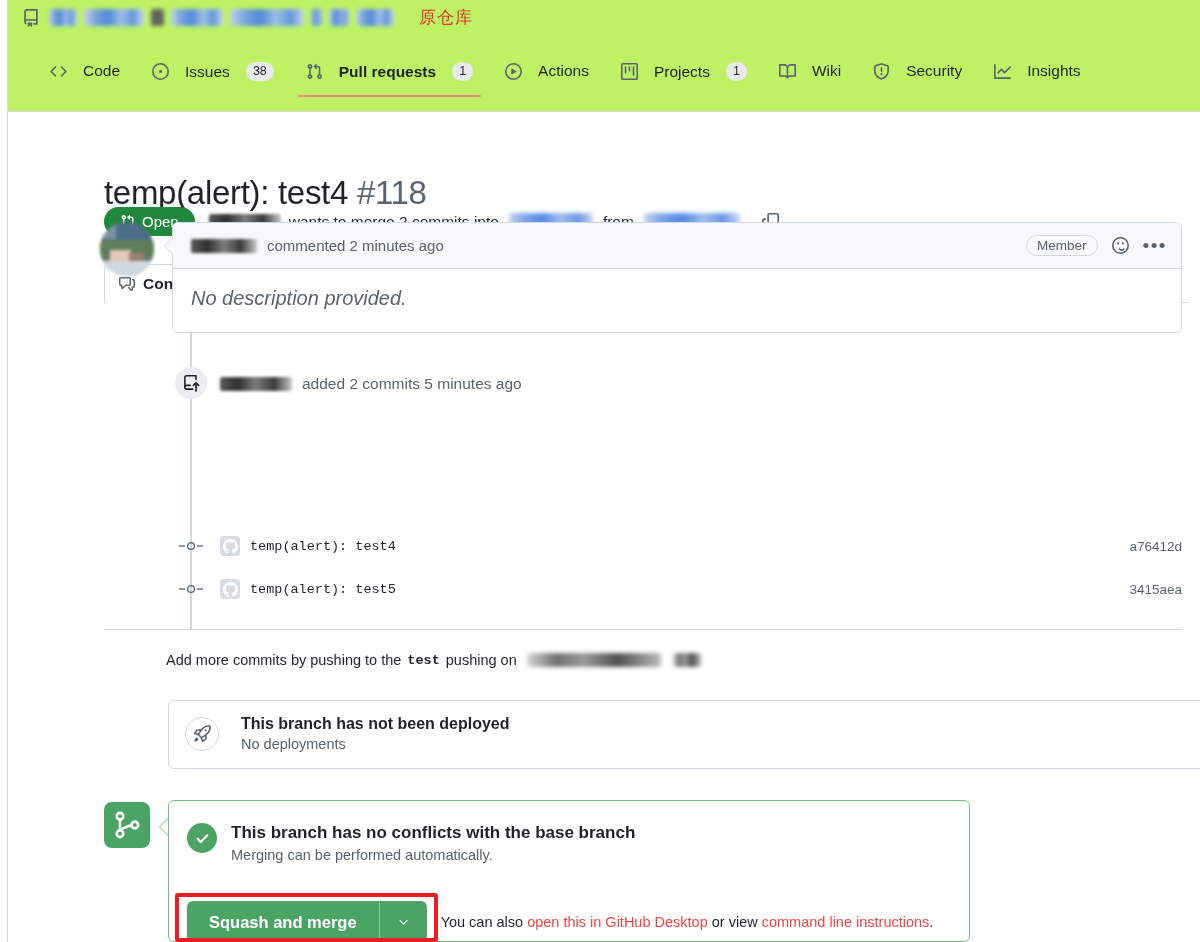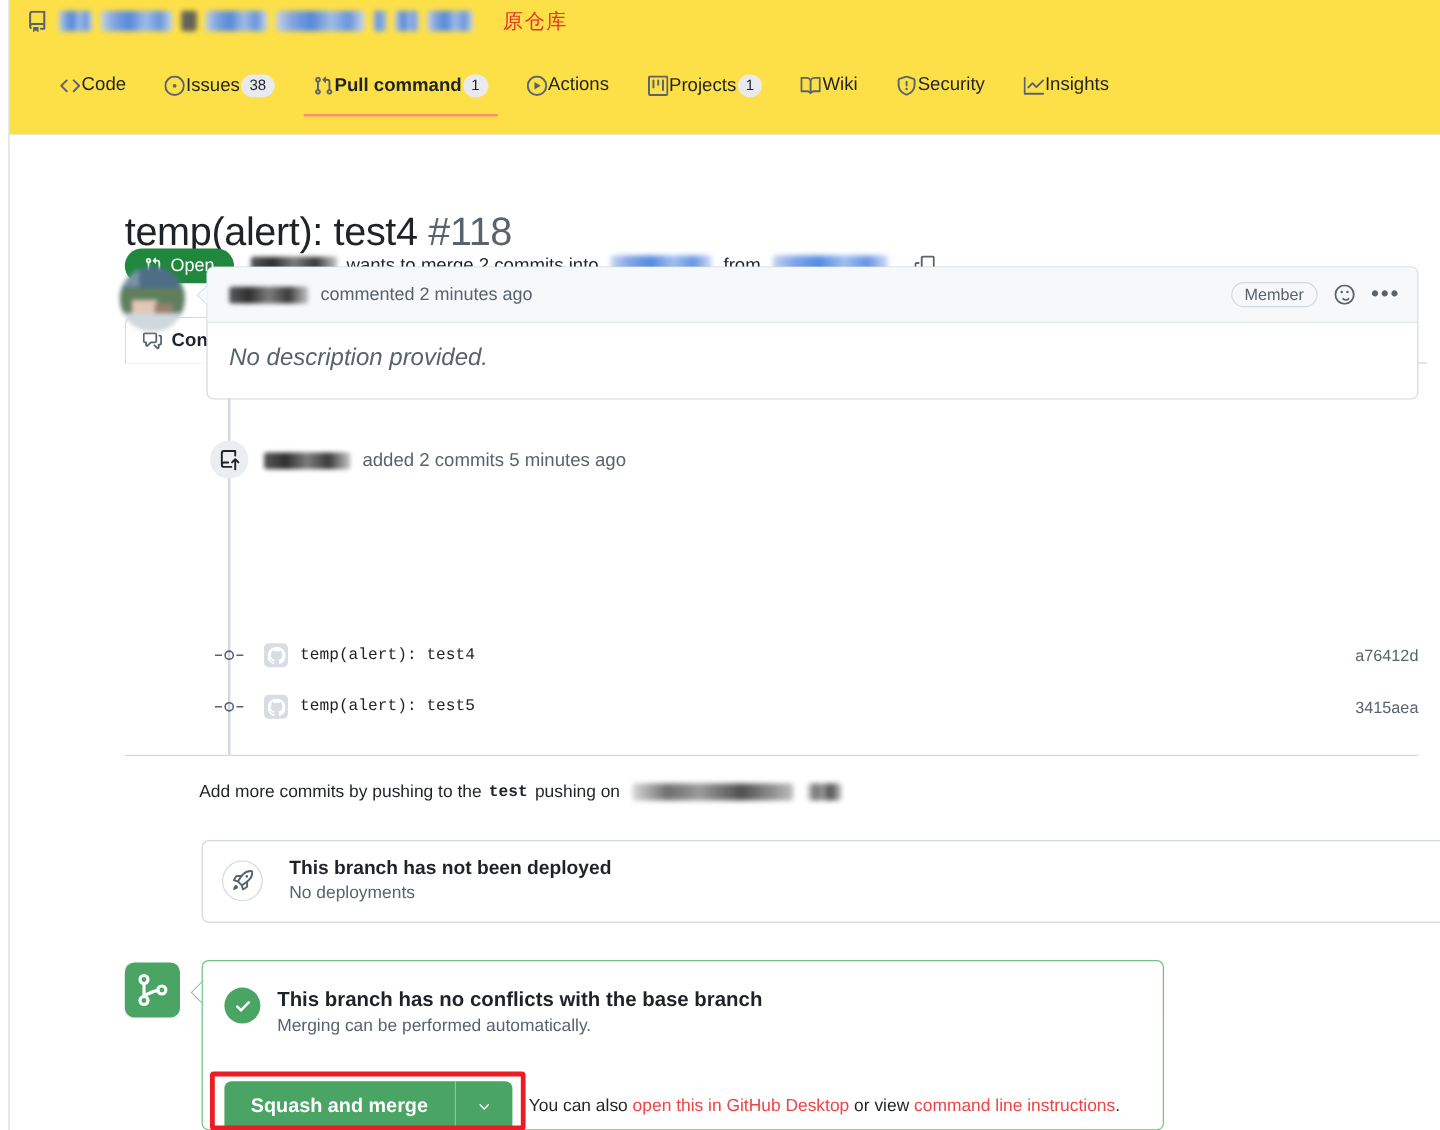--- a/index.html
+++ b/index.html
@@ -40,21 +40,21 @@
 
   
   .page-edge {
     position: absolute; left: 7px; top: 0; width: 1px; height: 942px;
     background: #d8dade;
   }
 
   
   .repo-header {
     position: absolute; left: 8px; top: 0; width: 1192px; height: 112px;
-    background: #fde047;
+    background: #bef264;
     border-bottom: 1px solid #d1d9e0;
   }
   .repo-title-row {
     position: absolute; left: 14px; top: 6px;
     display: flex; align-items: center; gap: 9px;
   }
   .repo-icon { width: 18px; height: 18px; color: #59636e; display:block; }
   .repo-name-blurs { display: flex; align-items: center; gap: 7px; }
   .repo-annot {
     color: #e5342a;
@@ -64,21 +64,21 @@
     white-space: nowrap;
     font-family: "DejaVu Sans", sans-serif;
   }
 
   
   .repo-nav {
     position: absolute; left: 26px; top: 62px;
     display: flex; align-items: flex-start; gap: 0;
   }
   .nav-item {
-    display: flex; align-items: center; gap: 1px;
+    display: flex; align-items: center; gap: 16px;
     padding: 0 16px 16px 16px;
     font-size: 15.5px;
     color: #1f2328;
     cursor: pointer;
     position: relative;
     white-space: nowrap;
   }
   .nav-item.selected { font-weight: bold; }
   .nav-item.selected::after {
     content: "";
@@ -406,21 +406,21 @@
       <span>Issues</span>
       <span class="counter">38</span>
     </div>
 
     <div class="nav-item selected">
       <span>
         <svg class="nav-icon" viewBox="0 0 16 16" fill="currentColor">
             <path d="M1.5 3.25a2.25 2.25 0 1 1 3 2.122v5.256a2.251 2.251 0 1 1-1.5 0V5.372A2.25 2.25 0 0 1 1.5 3.25Zm5.677-.177L9.573.677A.25.25 0 0 1 10 .854V2.5h1A2.5 2.5 0 0 1 13.5 5v5.628a2.251 2.251 0 1 1-1.5 0V5a1 1 0 0 0-1-1h-1v1.646a.25.25 0 0 1-.427.177L7.177 3.427a.25.25 0 0 1 0-.354ZM3.75 2.5a.75.75 0 1 0 0 1.5.75.75 0 0 0 0-1.5Zm0 9.5a.75.75 0 1 0 0 1.5.75.75 0 0 0 0-1.5Zm8.25.75a.75.75 0 1 0 1.5 0 .75.75 0 0 0-1.5 0Z"></path>
           </svg>
       </span>
-      <span>Pull command</span>
+      <span>Pull requests</span>
       <span class="counter">1</span>
     </div>
 
     <div class="nav-item">
       <span>
         <svg class="nav-icon" viewBox="0 0 16 16" fill="currentColor">
             <path d="M8 0a8 8 0 1 1 0 16A8 8 0 0 1 8 0ZM1.5 8a6.5 6.5 0 1 0 13 0 6.5 6.5 0 0 0-13 0Zm4.879-2.773 4.264 2.559a.25.25 0 0 1 0 .428l-4.264 2.559A.25.25 0 0 1 6 10.559V5.442a.25.25 0 0 1 .379-.215Z"></path>
           </svg>
       </span>
       <span>Actions</span>

